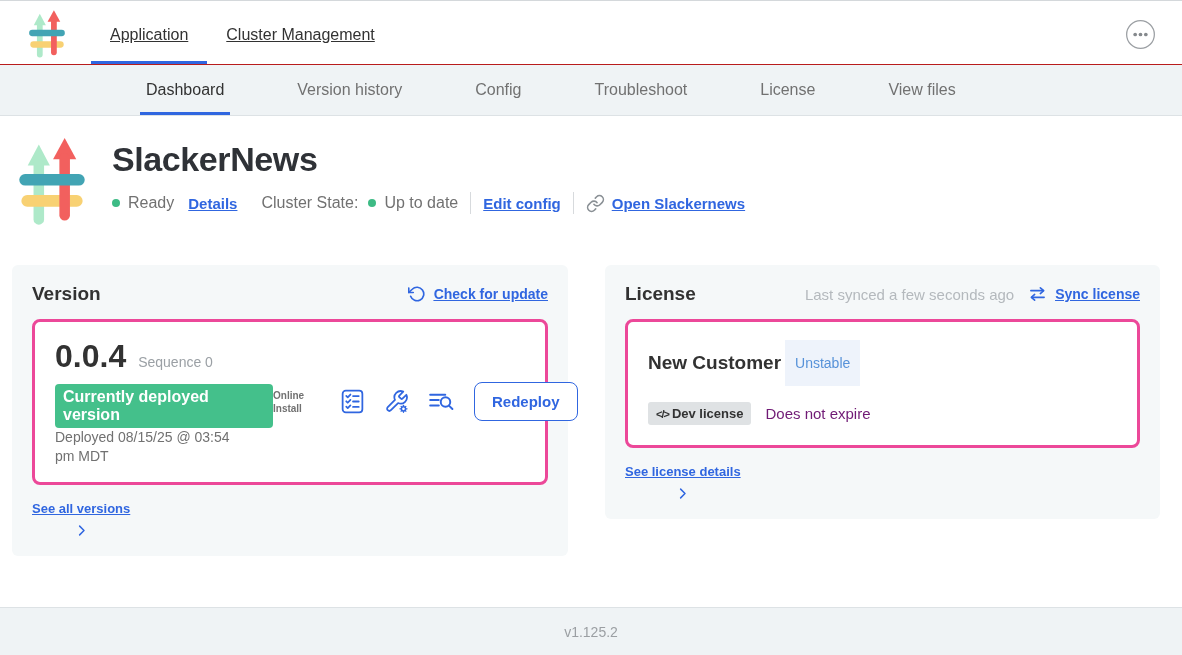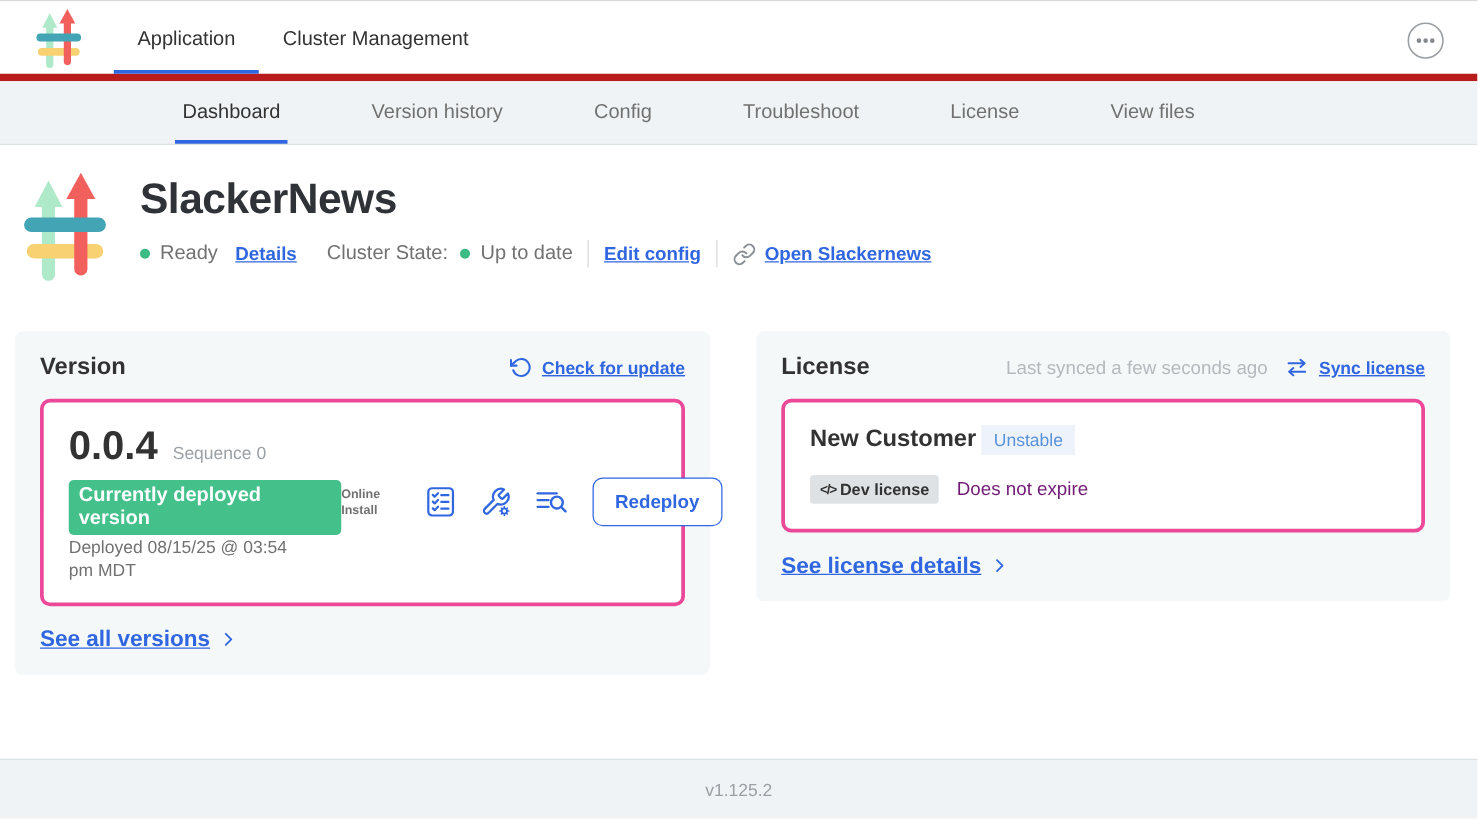--- a/index.html
+++ b/index.html
@@ -6,21 +6,21 @@
   html,body { margin:0; padding:0; }
   body {
     width:1182px; height:655px;
     font-family:"Liberation Sans", sans-serif;
     background:#ffffff; color:#323232;
     overflow:hidden;
   }
   .page { width:1182px; height:655px; display:flex; flex-direction:column; border-top:1px solid #d4d8db; }
 
   
-  .topbar { height:64px; flex:0 0 64px; display:flex; align-items:stretch; padding:4px 26px 0 28px; background:#fff; border-bottom:6px solid #b91c1c; }
+  .topbar { height:64px; flex:0 0 64px; display:flex; align-items:stretch; padding:4px 26px 0 28px; background:#fff; border-bottom:1px solid #b91c1c;text-decoration:underline; }
   .brand-sm { width:38px; align-self:center; margin-right:25px; }
   .brand-sm svg, .brand-lg svg { display:block; }
   .topnav { display:flex; }
   .topnav-item { position:relative; display:flex; align-items:center; padding:0 19px; font-size:16px; color:#323232; cursor:pointer; white-space:nowrap; }
   .topnav-item.active::after { content:""; position:absolute; left:0; right:0; bottom:0; height:3px; background:#3066e0; }
   .more-btn { margin-left:auto; align-self:center; width:32px; height:32px; padding:0; background:none; border:none; cursor:pointer; display:flex; align-items:center; justify-content:center; }
 
   
   .subnav { height:51px; flex:0 0 51px; background:#eff3f5; border-bottom:1px solid #dde2e5; display:flex; align-items:stretch; padding-left:140px; }
   .subnav-item { position:relative; display:flex; align-items:center; padding:0 6px; margin-right:61px; font-size:16px; color:#717171; cursor:pointer; white-space:nowrap; }
@@ -58,30 +58,30 @@
   .v-left { width:218px; flex:0 0 218px; }
   .v-row1 { display:flex; align-items:baseline; gap:12px; }
   .vnum { font-size:32px; font-weight:bold; color:#323232; }
   .vseq { font-size:14px; color:#9ba0a5; }
   .badge-green { display:inline-block; background:#44c08b; color:#fff; font-size:16px; font-weight:bold; padding:4px 8px; border-radius:4px; margin-top:9px; }
   .deploy-time { font-size:14px; color:#717171; line-height:1.35; width:192px; }
   .v-right { display:flex; align-items:center; gap:19px; }
   .install-type { font-size:10px; font-weight:bold; color:#717171; width:48px; line-height:1.3; }
   .icon-btn { display:flex; cursor:pointer; }
   .btn-outline { background:#fff; border:1.5px solid #3066e0; color:#3066e0; font-weight:bold; font-size:15px; font-family:inherit; padding:10px 17px; border-radius:8px; cursor:pointer; }
-  .card-link { display:inline-flex; align-items:center; gap:7px; margin-top:16px; color:#3066e0; font-weight:bold; font-size:18px; cursor:pointer; }
+  .card-link { display:inline-flex; align-items:center; gap:7px; margin-top:16px; color:#3066e0; font-weight:bold; font-size:13px; cursor:pointer;flex-direction:column; }
   .card-link .u { text-decoration:underline; }
 
   
   .synced { color:#b4b9bd; font-size:15px; margin-right:14px; margin-left:auto; }
   .lic-head-link { margin-left:0; }
   .lic-inner { padding:18px 20px 20px; }
   .l-row1 { display:flex; align-items:center; gap:4px; }
   .customer { font-size:19px; font-weight:bold; color:#323232; }
-  .badge-channel { background:#eef3fb; color:#5792d9; font-size:14px; padding:4px 10px; border-radius:0; }
+  .badge-channel { background:#eef3fb; color:#5792d9; font-size:14px; padding:15px 10px; border-radius:0; }
   .l-row2 { display:flex; align-items:center; gap:14px; margin-top:16px; }
   .badge-dev { background:#dfe2e4; color:#323232; font-size:13px; font-weight:bold; padding:4px 8px; border-radius:3px; display:inline-flex; align-items:center; gap:3px; }
   .code-ic { font-size:11px; font-weight:bold; letter-spacing:-1px; }
   .expiry { color:#701a75; font-size:15px; }
 
   
   .footer { flex:0 0 48px; background:#eff3f5; border-top:1px solid #dde2e5; display:flex; align-items:center; justify-content:center; font-size:14px; color:#9b9fa3; }
 </style>
 </head>
 <body>

